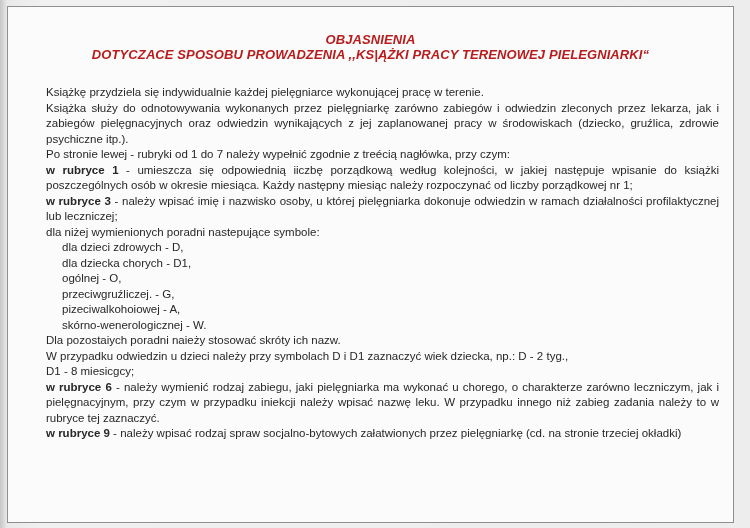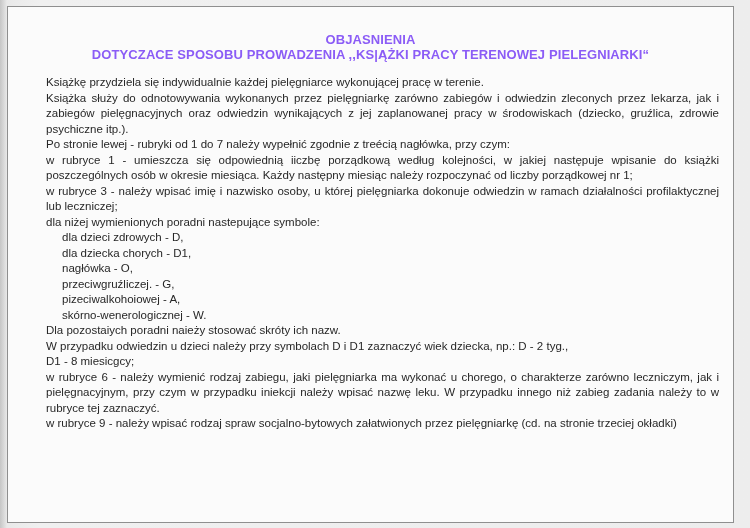--- a/index.html
+++ b/index.html
@@ -16,53 +16,54 @@
     box-sizing: border-box;
     background: #fbfbfb;
     border: 1px solid #8f8f8f;
   }
   .title-block {
     margin-top: 25px;
     text-align: center;
     font-weight: bold;
     font-size: 13px;
     line-height: 15px;
-    color: #8b5cf6;
+    color: #b91c1c;
     letter-spacing: 0.1px;
+    font-style: italic;
   }
   .doc-body {
-    margin: 13px 14px 0 38px;
+    margin: 23px 14px 0 38px;
     font-size: 11.5px;
     line-height: 15.5px;
     color: #272727;
     letter-spacing: 0px;
   }
   .doc-body p { margin: 0; text-align: left; }
   .doc-body p.j { text-align: justify; text-align-last: left; }
   .doc-body p.indent { padding-left: 16px; }
-  .doc-body b { font-weight: normal; }
+  .doc-body b { font-weight: bold; }
 </style>
 </head>
 <body>
 
 <div class="page">
   <div class="title-block">
     <div>OBJASNIENIA</div>
     <div>DOTYCZACE SPOSOBU PROWADZENIA ,,KS|ĄŻKI PRACY TERENOWEJ PIELEGNIARKI“</div>
   </div>
   <div class="doc-body">
       <p>Książkę przydziela się indywidualnie każdej pielęgniarce wykonującej pracę w terenie.</p>
       <p class="j">Książka służy do odnotowywania wykonanych przez pielęgniarkę zarówno zabiegów i odwiedzin zleconych przez lekarza, jak i zabiegów pielęgnacyjnych oraz odwiedzin wynikających z jej zaplanowanej pracy w środowiskach (dziecko, gruźlica, zdrowie psychiczne itp.).</p>
       <p>Po stronie lewej - rubryki od 1 do 7 należy wypełnić zgodnie z treécią nagłówka, przy czym:</p>
       <p class="j"><b>w rubryce 1</b> - umieszcza się odpowiednią iiczbę porządkową według kolejności, w jakiej następuje wpisanie do książki poszczególnych osób w okresie miesiąca. Każdy następny miesiąc należy rozpoczynać od liczby porządkowej nr 1;</p>
       <p class="j"><b>w rubryce 3</b> - należy wpisać imię i nazwisko osoby, u której pielęgniarka dokonuje odwiedzin w ramach działalności profilaktycznej lub leczniczej;</p>
       <p>dla niżej wymienionych poradni nastepujące symbole:</p>
       <p class="indent">dla dzieci zdrowych - D,</p>
       <p class="indent">dla dziecka chorych - D1,</p>
-      <p class="indent">nagłówka - O,</p>
+      <p class="indent">ogólnej - O,</p>
       <p class="indent">przeciwgruźliczej. - G,</p>
       <p class="indent">pizeciwalkohoiowej - A,</p>
       <p class="indent">skórno-wenerologicznej - W.</p>
       <p>Dla pozostaiych poradni naieży stosować skróty ich nazw.</p>
       <p>W przypadku odwiedzin u dzieci należy przy symbolach D i D1 zaznaczyć wiek dziecka, np.: D - 2 tyg.,</p>
       <p>D1 - 8 miesicgcy;</p>
       <p class="j"><b>w rubryce 6</b> - należy wymienić rodzaj zabiegu, jaki pielęgniarka ma wykonać u chorego, o charakterze zarówno leczniczym, jak i pielęgnacyjnym, przy czym w przypadku iniekcji należy wpisać nazwę leku. W przypadku innego niż zabieg zadania należy to w rubryce tej zaznaczyć.</p>
       <p class="j"><b>w rubryce 9</b> - należy wpisać rodzaj spraw socjalno-bytowych załatwionych przez pielęgniarkę (cd. na stronie trzeciej okładki)</p>
     </div>
 </div>

